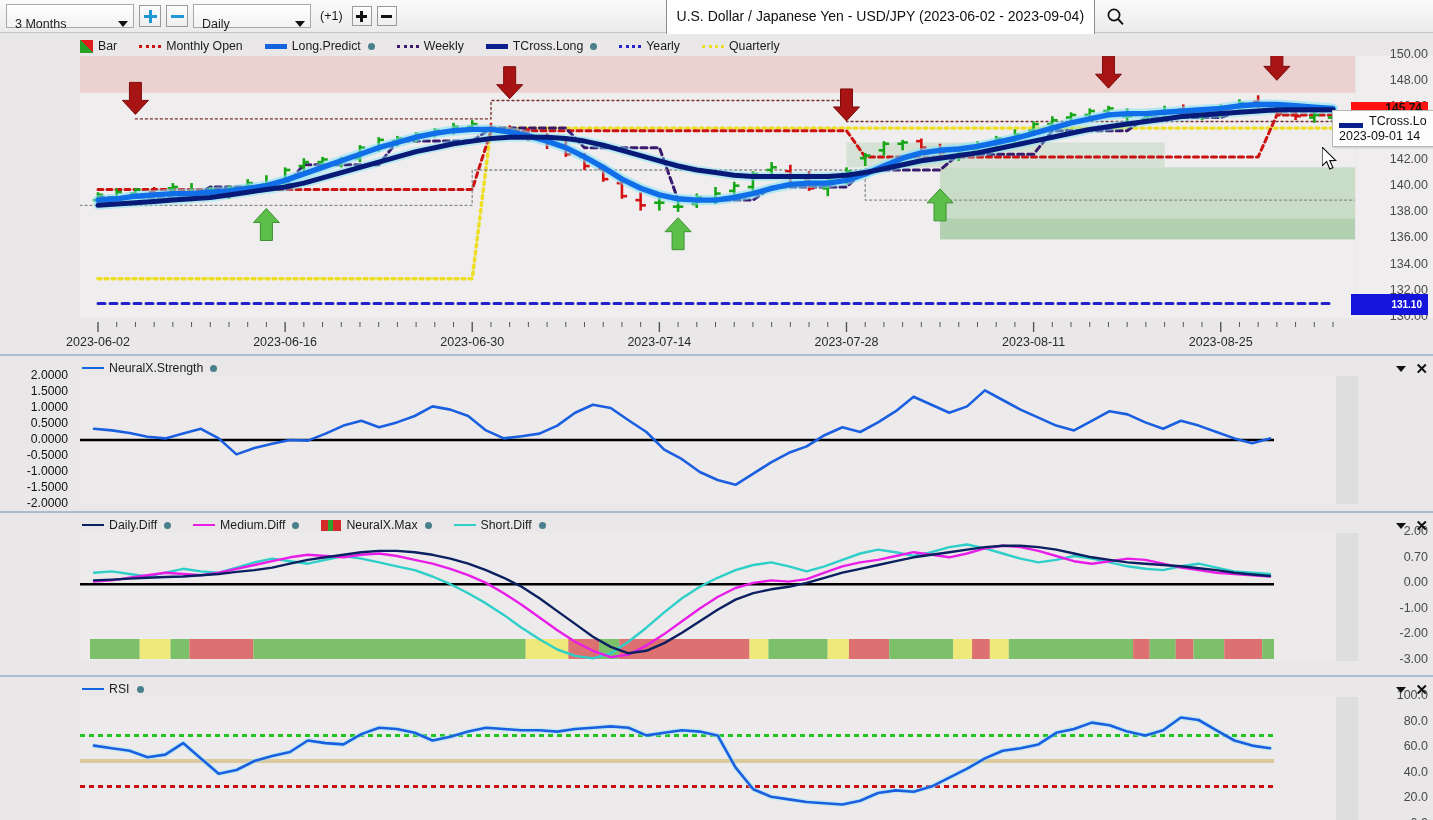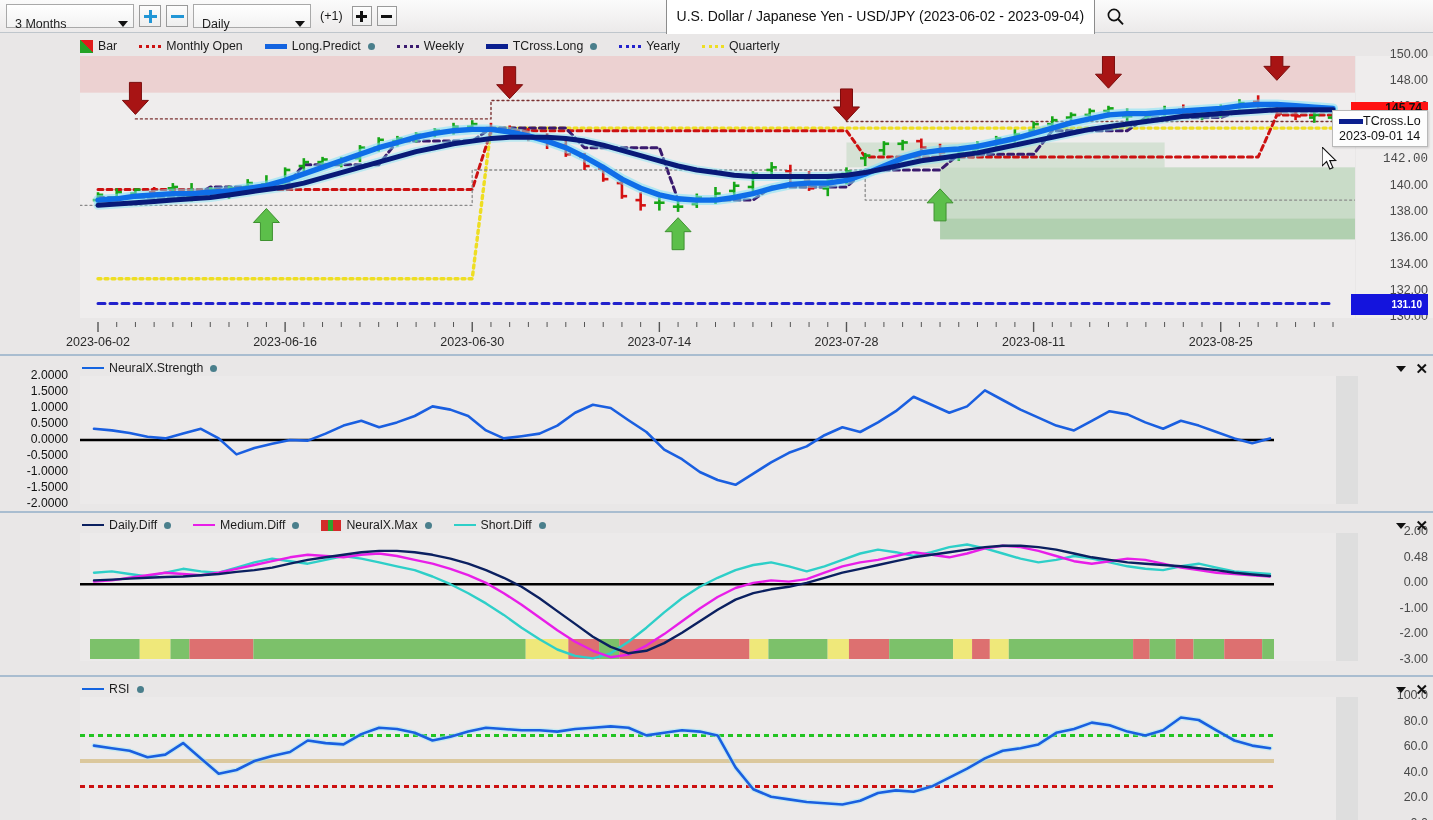--- a/index.html
+++ b/index.html
@@ -73,21 +73,21 @@
   .px-hl { position:absolute; right:0; height:21px; display:flex; align-items:center; justify-content:flex-end; padding-right:6px; font-size:10px; font-weight:bold;}
 
   .xaxis { position:absolute; font-size:12.5px; color:#2a2a2a;}
   .xaxis span { position:absolute; transform:translateX(-50%); white-space:nowrap;}
 
   .tooltip {
     position:absolute; background:#fdfdfd; border:1px solid #b9b9b9;
     font-size:12.5px; color:#111; padding:3px 6px; z-index:60; white-space:nowrap;
     box-shadow:1px 1px 2px rgba(0,0,0,.15);
   }
-  .tt-row{display:flex;align-items:center;}
+  .tt-row{display:flex;align-items:flex-end;gap:6px;}
   .scrollstrip{position:absolute;right:0;background:#dedede;}
   .cursor-arrow { position:absolute; z-index:70; }
 </style>
 </head>
 <body>
 
 <div id="app">
 
   <div class="toolbar">
     <div class="combo" style="width:128px;">
@@ -405,21 +405,21 @@
             <path d="M1190.8636363636363,-7.659999999999911 L1202.8636363636363,-7.659999999999911 L1202.8636363636363,10.340000000000089 L1209.8636363636363,10.340000000000089 L1196.8636363636363,24.34000000000009 L1183.8636363636363,10.340000000000089 L1190.8636363636363,10.340000000000089 Z" fill="#a81414" stroke="#7a0d0d" stroke-width="1"></path>
           </g>
         </svg>
     </div>
 
     <div class="yaxis" style="left:1356px; top:22px; width:77px; height:262px; background:#efeded;" id="yaxis-price">
         <div style="top: -9px;">150.00</div>
         <div style="top: 17.2px;">148.00</div>
         <div style="top: 43.4px;">146.00</div>
         <div style="top: 69.6px;">144.00</div>
-        <div style="top: 95.8px; font-family: Liberation Mono, monospace;">142.00</div>
+        <div style="top: 95.8px;">142.00</div>
         <div style="top: 122px;">140.00</div>
         <div style="top: 148.2px;">138.00</div>
         <div style="top: 174.4px;">136.00</div>
         <div style="top: 200.6px;">134.00</div>
         <div style="top: 226.8px;">132.00</div>
         <div style="top: 253px;">130.00</div>
         <div class="px-hl" style="background: rgb(255, 17, 17); color: rgb(17, 17, 17); top: 45.806px; width: 77px; height: 13px; font-size: 12px; overflow: hidden;">145.74</div>
         <div class="px-hl" style="background: rgb(255, 232, 0); color: rgb(17, 17, 17); top: 65.325px; width: 77px;">144.25</div>
         <div class="px-hl" style="background: rgb(20, 20, 221); color: rgb(255, 255, 255); top: 237.59px; width: 77px;">131.10</div>
       </div>
@@ -595,21 +595,21 @@
           <rect x="1144.272" y="106" width="37.888000000000005" height="20" fill="#dd7070"></rect>
           <rect x="1182.16" y="106" width="11.84" height="20" fill="#7cc16a"></rect>
           <line x1="0" y1="51.2" x2="1194" y2="51.2" stroke="#000" stroke-width="2.4"></line>
           <polyline points="14.0,39.7 31.8,38.4 49.6,41.0 67.5,43.5 85.3,39.7 103.1,35.8 120.9,38.4 138.7,39.7 156.5,34.6 174.4,29.4 192.2,25.6 210.0,28.2 227.8,30.7 245.6,26.9 263.5,23.0 281.3,25.6 299.1,29.4 316.9,33.3 334.7,37.1 352.5,43.5 370.4,51.2 388.2,60.2 406.0,70.4 423.8,81.9 441.6,94.7 459.5,106.2 477.3,116.5 495.1,122.9 512.9,125.4 530.7,120.3 548.5,108.8 566.4,94.7 584.2,79.4 602.0,65.3 619.8,53.8 637.6,44.8 655.5,37.1 673.3,32.0 691.1,29.4 708.9,33.3 726.7,38.4 744.5,33.3 762.4,26.9 780.2,20.5 798.0,16.6 815.8,19.2 833.6,23.0 851.5,19.2 869.3,14.1 887.1,11.5 904.9,15.4 922.7,20.5 940.5,25.6 958.4,29.4 976.2,26.9 994.0,23.0 1011.8,25.6 1029.6,29.4 1047.5,33.3 1065.3,35.8 1083.1,37.1 1100.9,33.3 1118.7,30.7 1136.5,34.6 1154.4,38.4 1172.2,39.7 1190.0,41.0" fill="none" stroke="#2ecfc8" stroke-width="2.4" stroke-linejoin="round" stroke-linecap="round"></polyline>
           <polyline points="14.0,48.6 31.8,47.4 49.6,44.8 67.5,42.2 85.3,39.7 103.1,41.0 120.9,42.2 138.7,39.7 156.5,35.8 174.4,32.0 192.2,28.2 210.0,24.3 227.8,21.8 245.6,23.0 263.5,24.3 281.3,21.8 299.1,20.5 316.9,23.0 334.7,26.9 352.5,30.7 370.4,35.8 388.2,42.2 406.0,49.9 423.8,60.2 441.6,71.7 459.5,84.5 477.3,97.3 495.1,108.8 512.9,117.8 530.7,124.2 548.5,121.6 566.4,112.6 584.2,101.1 602.0,88.3 619.8,75.5 637.6,64.0 655.5,55.0 673.3,49.9 691.1,47.4 708.9,48.6 726.7,46.1 744.5,39.7 762.4,33.3 780.2,29.4 798.0,26.9 815.8,23.0 833.6,19.2 851.5,21.8 869.3,24.3 887.1,20.5 904.9,15.4 922.7,12.8 940.5,14.1 958.4,17.9 976.2,23.0 994.0,28.2 1011.8,30.7 1029.6,28.2 1047.5,25.6 1065.3,26.9 1083.1,30.7 1100.9,34.6 1118.7,37.1 1136.5,39.7 1154.4,41.0 1172.2,42.2 1190.0,43.5" fill="none" stroke="#e81ee8" stroke-width="2.4" stroke-linejoin="round" stroke-linecap="round"></polyline>
           <polyline points="14.0,47.4 31.8,46.6 49.6,45.6 67.5,44.8 85.3,44.0 103.1,43.5 120.9,42.2 138.7,41.0 156.5,38.9 174.4,37.1 192.2,34.6 210.0,30.7 227.8,26.9 245.6,24.3 263.5,21.8 281.3,19.2 299.1,17.9 316.9,17.9 334.7,19.2 352.5,21.8 370.4,25.6 388.2,30.7 406.0,37.1 423.8,44.8 441.6,53.8 459.5,65.3 477.3,78.1 495.1,90.9 512.9,103.7 530.7,113.9 548.5,120.3 566.4,117.8 584.2,110.1 602.0,99.8 619.8,88.3 637.6,76.8 655.5,66.6 673.3,60.2 691.1,56.3 708.9,53.8 726.7,49.9 744.5,44.8 762.4,39.7 780.2,35.8 798.0,32.0 815.8,28.2 833.6,24.3 851.5,21.8 869.3,19.2 887.1,16.6 904.9,14.1 922.7,12.8 940.5,12.8 958.4,14.1 976.2,16.6 994.0,20.5 1011.8,24.3 1029.6,26.9 1047.5,29.4 1065.3,30.7 1083.1,32.0 1100.9,33.3 1118.7,35.3 1136.5,37.1 1154.4,39.7 1172.2,41.5 1190.0,43.0" fill="none" stroke="#0b2060" stroke-width="2.4" stroke-linejoin="round" stroke-linecap="round"></polyline>
         </svg>
     </div>
     <div class="yaxis" style="left:1358px; top:20px; width:75px; height:128px;" id="yaxis-diff">
         <div style="top: -9px;">2.00</div>
-        <div style="top: 16.6px;">0.48</div>
+        <div style="top: 16.6px;">0.70</div>
         <div style="top: 42.2px;">0.00</div>
         <div style="top: 67.8px;">-1.00</div>
         <div style="top: 93.4px;">-2.00</div>
         <div style="top: 119px;">-3.00</div>
       </div>
     <div class="scrollstrip" style="left:1336px; top:20px; width:22px; height:128px;"></div>
   </div>
 
   <div class="panel" style="top:668px; width:1433px; height:152px;margin-top:7px;">
     <div class="legend" style="left:82px; top:5px;" id="legend-rsi">

